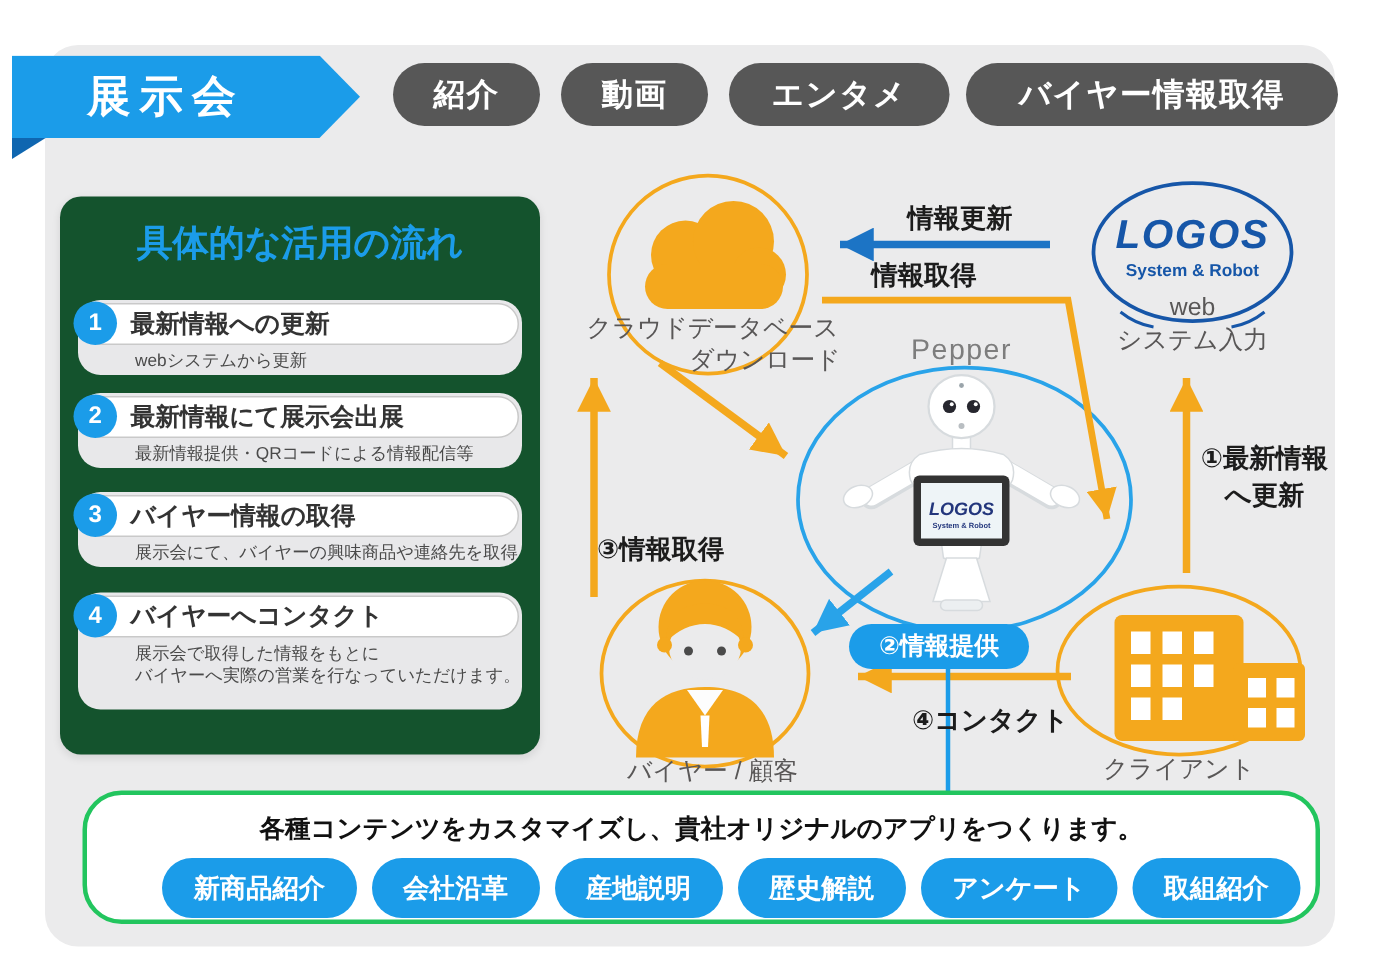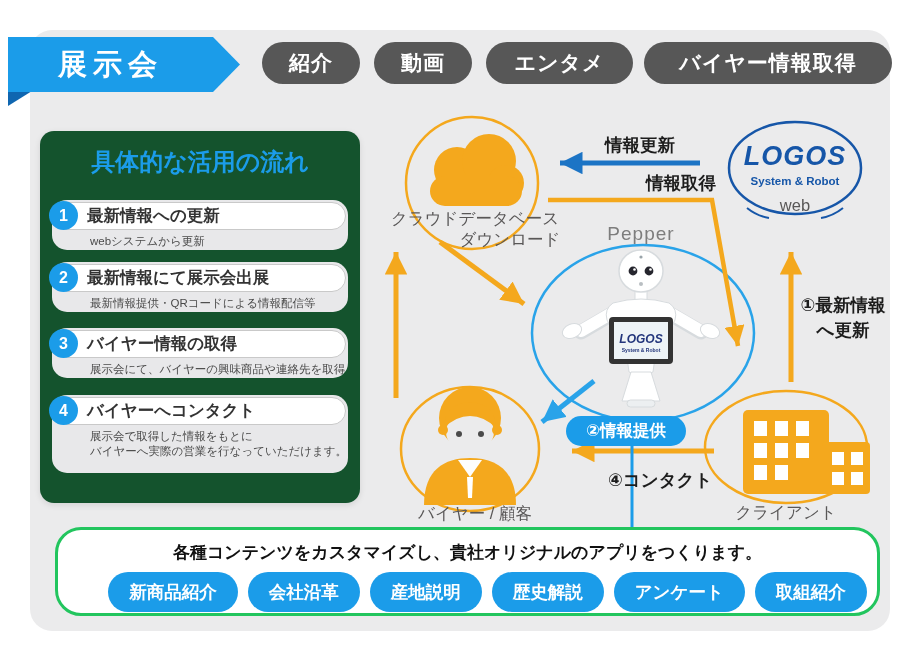--- a/index.html
+++ b/index.html
@@ -201,24 +201,26 @@
       <text x="641" y="352" text-anchor="middle" font-size="5" font-weight="bold" fill="#23367c">System &amp; Robot</text>
     </g>
   </svg>
 
   <div class="abs lbl" style="left:385px;top:208px;width:180px;">クラウドデータベース</div>
   <div class="abs lbl" style="left:450px;top:229px;width:120px;">ダウンロード</div>
   <div class="abs pepper-lbl" style="left:596px;top:223px;width:90px;">Pepper</div>
   <div class="abs logos-name" style="left:728px;top:141px;width:134px;">LOGOS</div>
   <div class="abs logos-sub" style="left:728px;top:175px;width:134px;">System &amp; Robot</div>
   <div class="abs lbl" style="left:755px;top:196px;width:80px;">web</div>
+  <div class="abs lbl" style="left:740px;top:216px;width:110px;">システム入力</div>
   <div class="abs blk" style="left:592px;top:133px;width:96px;">情報更新</div>
-  <div class="abs blk" style="left:620px;top:171px;width:96px;text-align:right;">情報取得</div>
+  <div class="abs blk" style="left:568px;top:171px;width:96px;">情報取得</div>
   <div class="abs blk pre" style="left:797px;top:293px;width:92px;">①最新情報
 へ更新</div>
+  <div class="abs blk" style="left:398px;top:354px;width:100px;text-align:left;">③情報取得</div>
   <div class="abs blk" style="left:608px;top:468px;width:110px;text-align:left;">④コンタクト</div>
   <div class="abs pill-step2">②情報提供</div>
   <div class="abs lbl" style="left:716px;top:502px;width:140px;">クライアント</div>
   <div class="abs lbl" style="left:405px;top:503px;width:140px;">バイヤー / 顧客</div>
 
   <div class="abs footer-box">
     <div class="footer-msg">各種コンテンツをカスタマイズし、貴社オリジナルのアプリをつくります。</div>
     <div class="footer-tags">
       <div class="tag">新商品紹介</div>
       <div class="tag">会社沿革</div>

